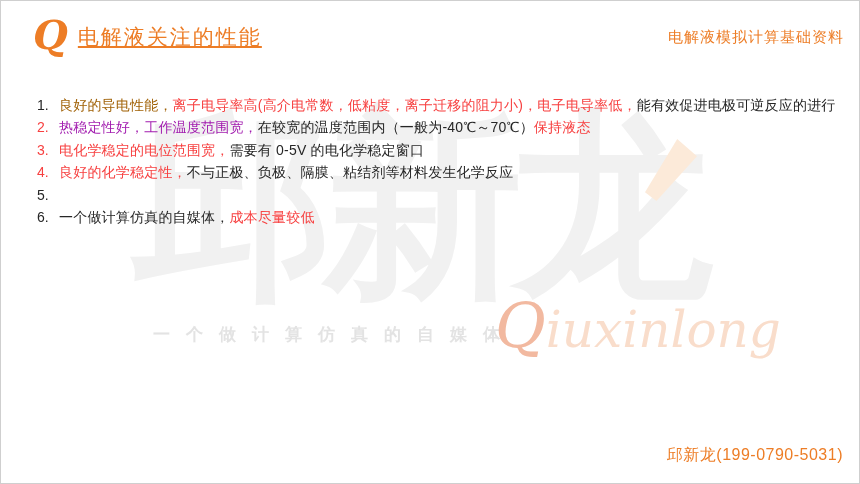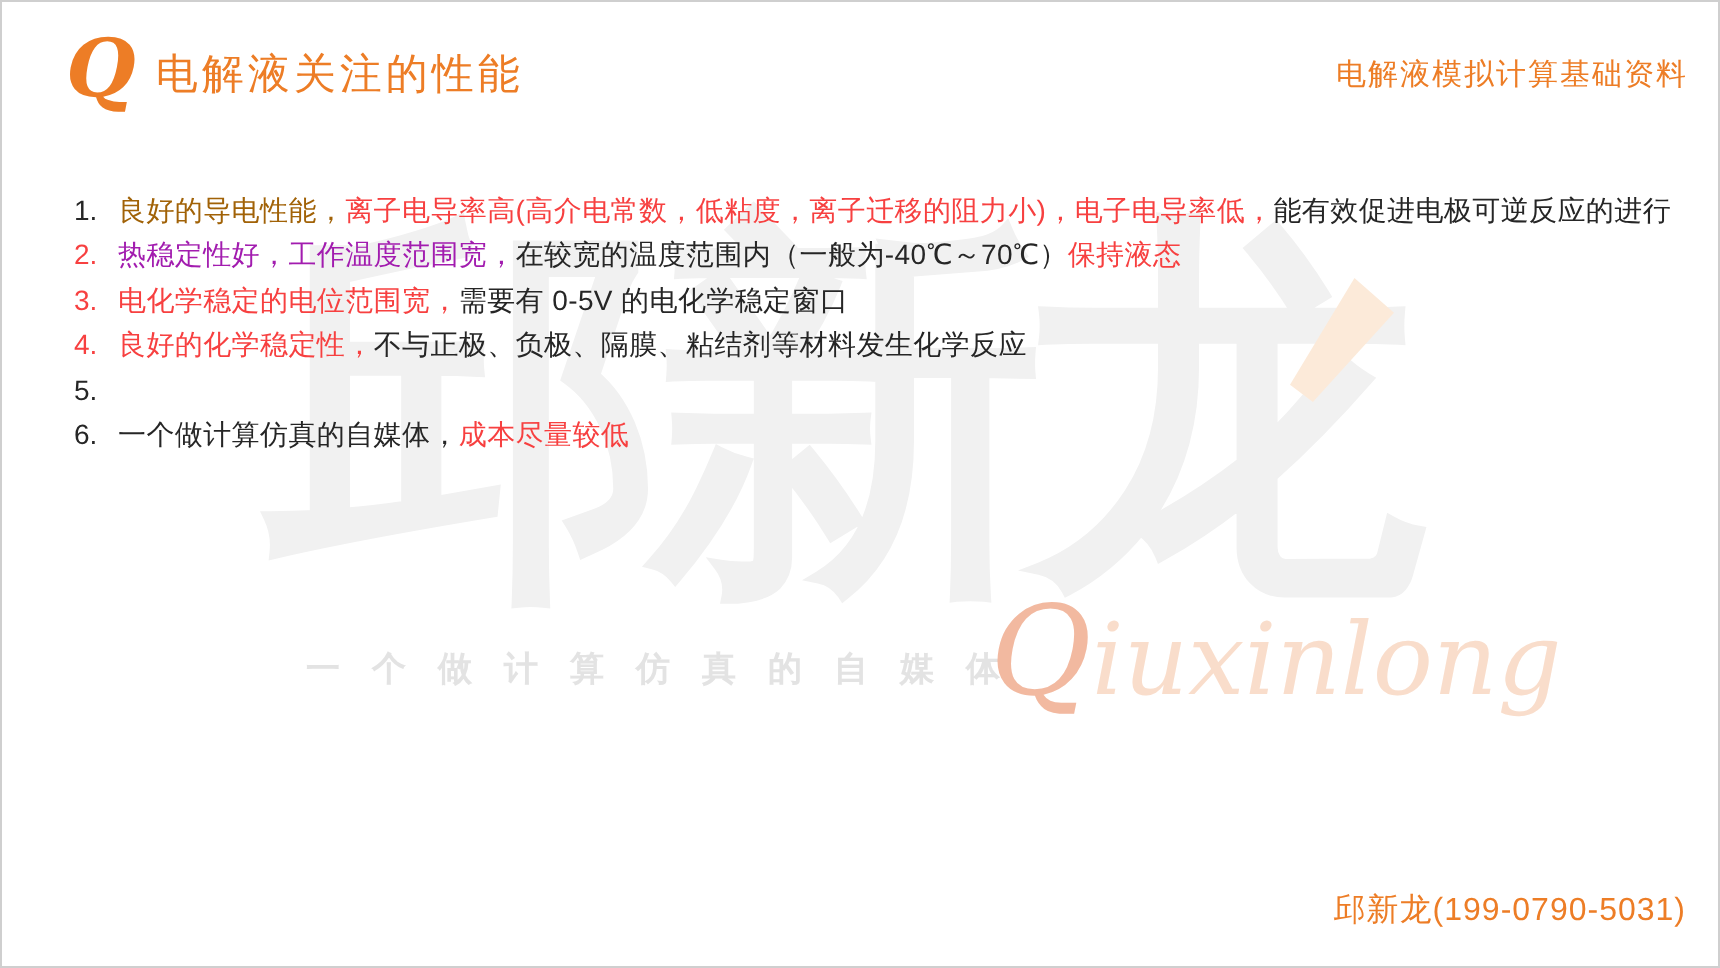--- a/index.html
+++ b/index.html
@@ -48,21 +48,21 @@
   .header-row {
     position: absolute; left: 32px; top: 16px;
     display: flex; align-items: center; gap: 10px;
   }
   .logo-q {
     font-family: "DejaVu Serif", serif; font-style: italic; font-weight: 700;
     font-size: 40px; line-height: 1; color: var(--orange);
     transform: translateY(-2px);
   }
   .page-title {
-    font-size: 21px; color: var(--orange); letter-spacing: 2px; font-weight: 500;
+    font-size: 21px; color: var(--orange); letter-spacing: 2px; font-weight: 500; text-decoration: underline;
   }
   .corner-note {
     position: absolute; top: 27px; right: 15px;
     font-size: 15px; color: var(--orange); letter-spacing: 1px;
   }
 
   .source-row {
     position: absolute; left: 36px; top: 66px;
     font-size: 12px; color: #2a2a2a; white-space: nowrap;
   }

